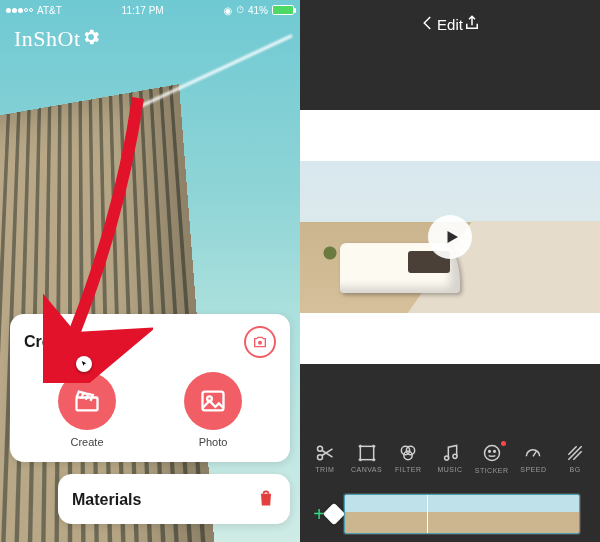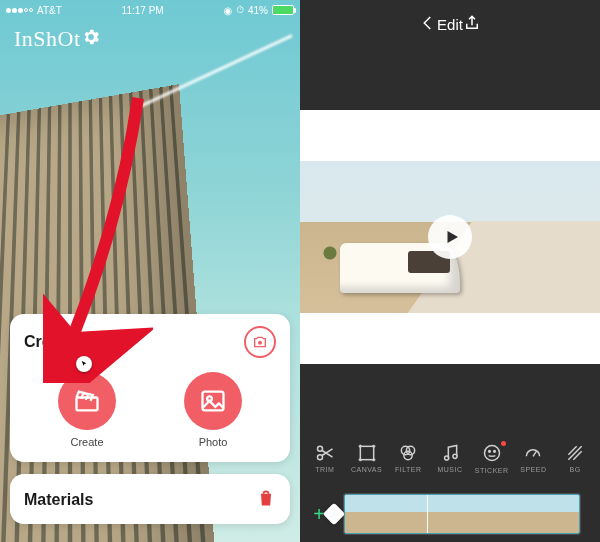--- a/index.html
+++ b/index.html
@@ -102,21 +102,21 @@
     width: 80px;
   }
   .option-circle {
     width:58px; height:58px; border-radius:50%;
     background:#f15e66;
     display:flex; align-items:center; justify-content:center;
   }
   .option-circle svg { width:28px; height:28px; stroke:#fff; fill:none; stroke-width:2; }
   .option-label { font-size:11px; color:#444; }
 
-  .materials-card { top: 474px; height:50px; display:flex; align-items:center; justify-content:space-between; }
+  .materials-card { top: 474px; height:50px; display:flex; align-items:center; justify-content:space-between;margin-left:48px; }
   .bag-icon svg { width:20px; height:20px; fill:#e53e3e; }
 
   
   .arrow {
     position:absolute; z-index:20; pointer-events:none;
     top: 93px; left: 43px; width: 110px; height: 290px;
   }
 
   
   .cursor-dot {

